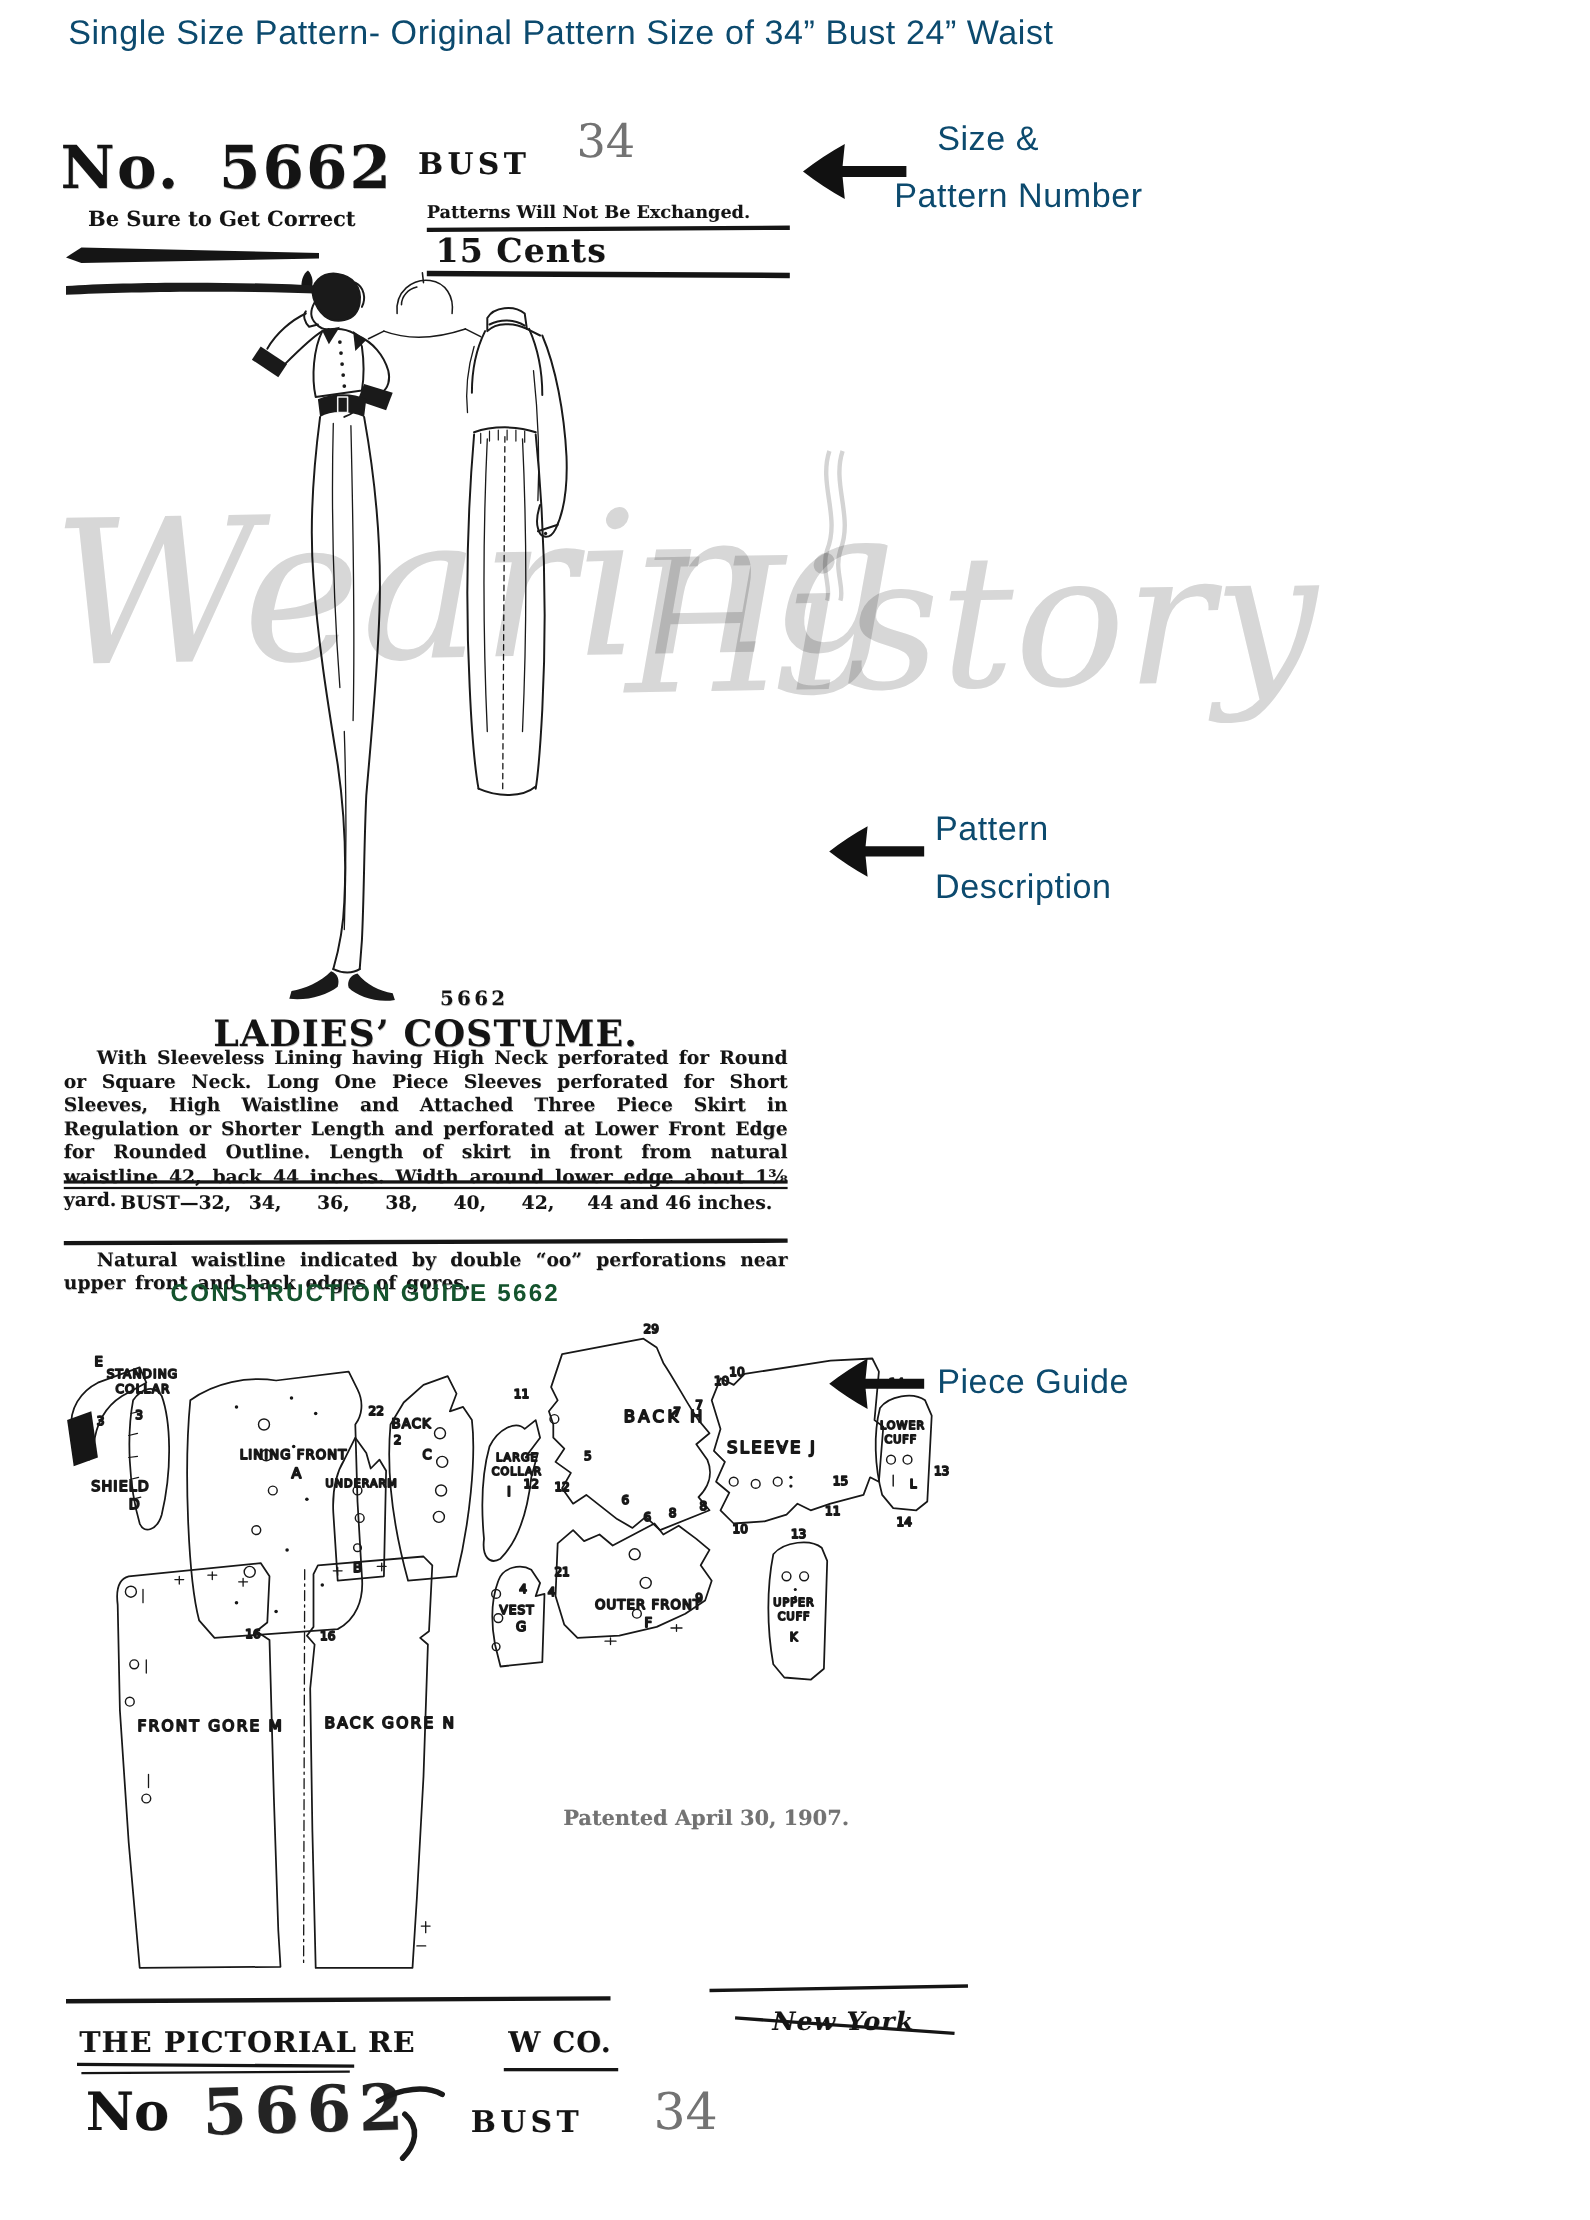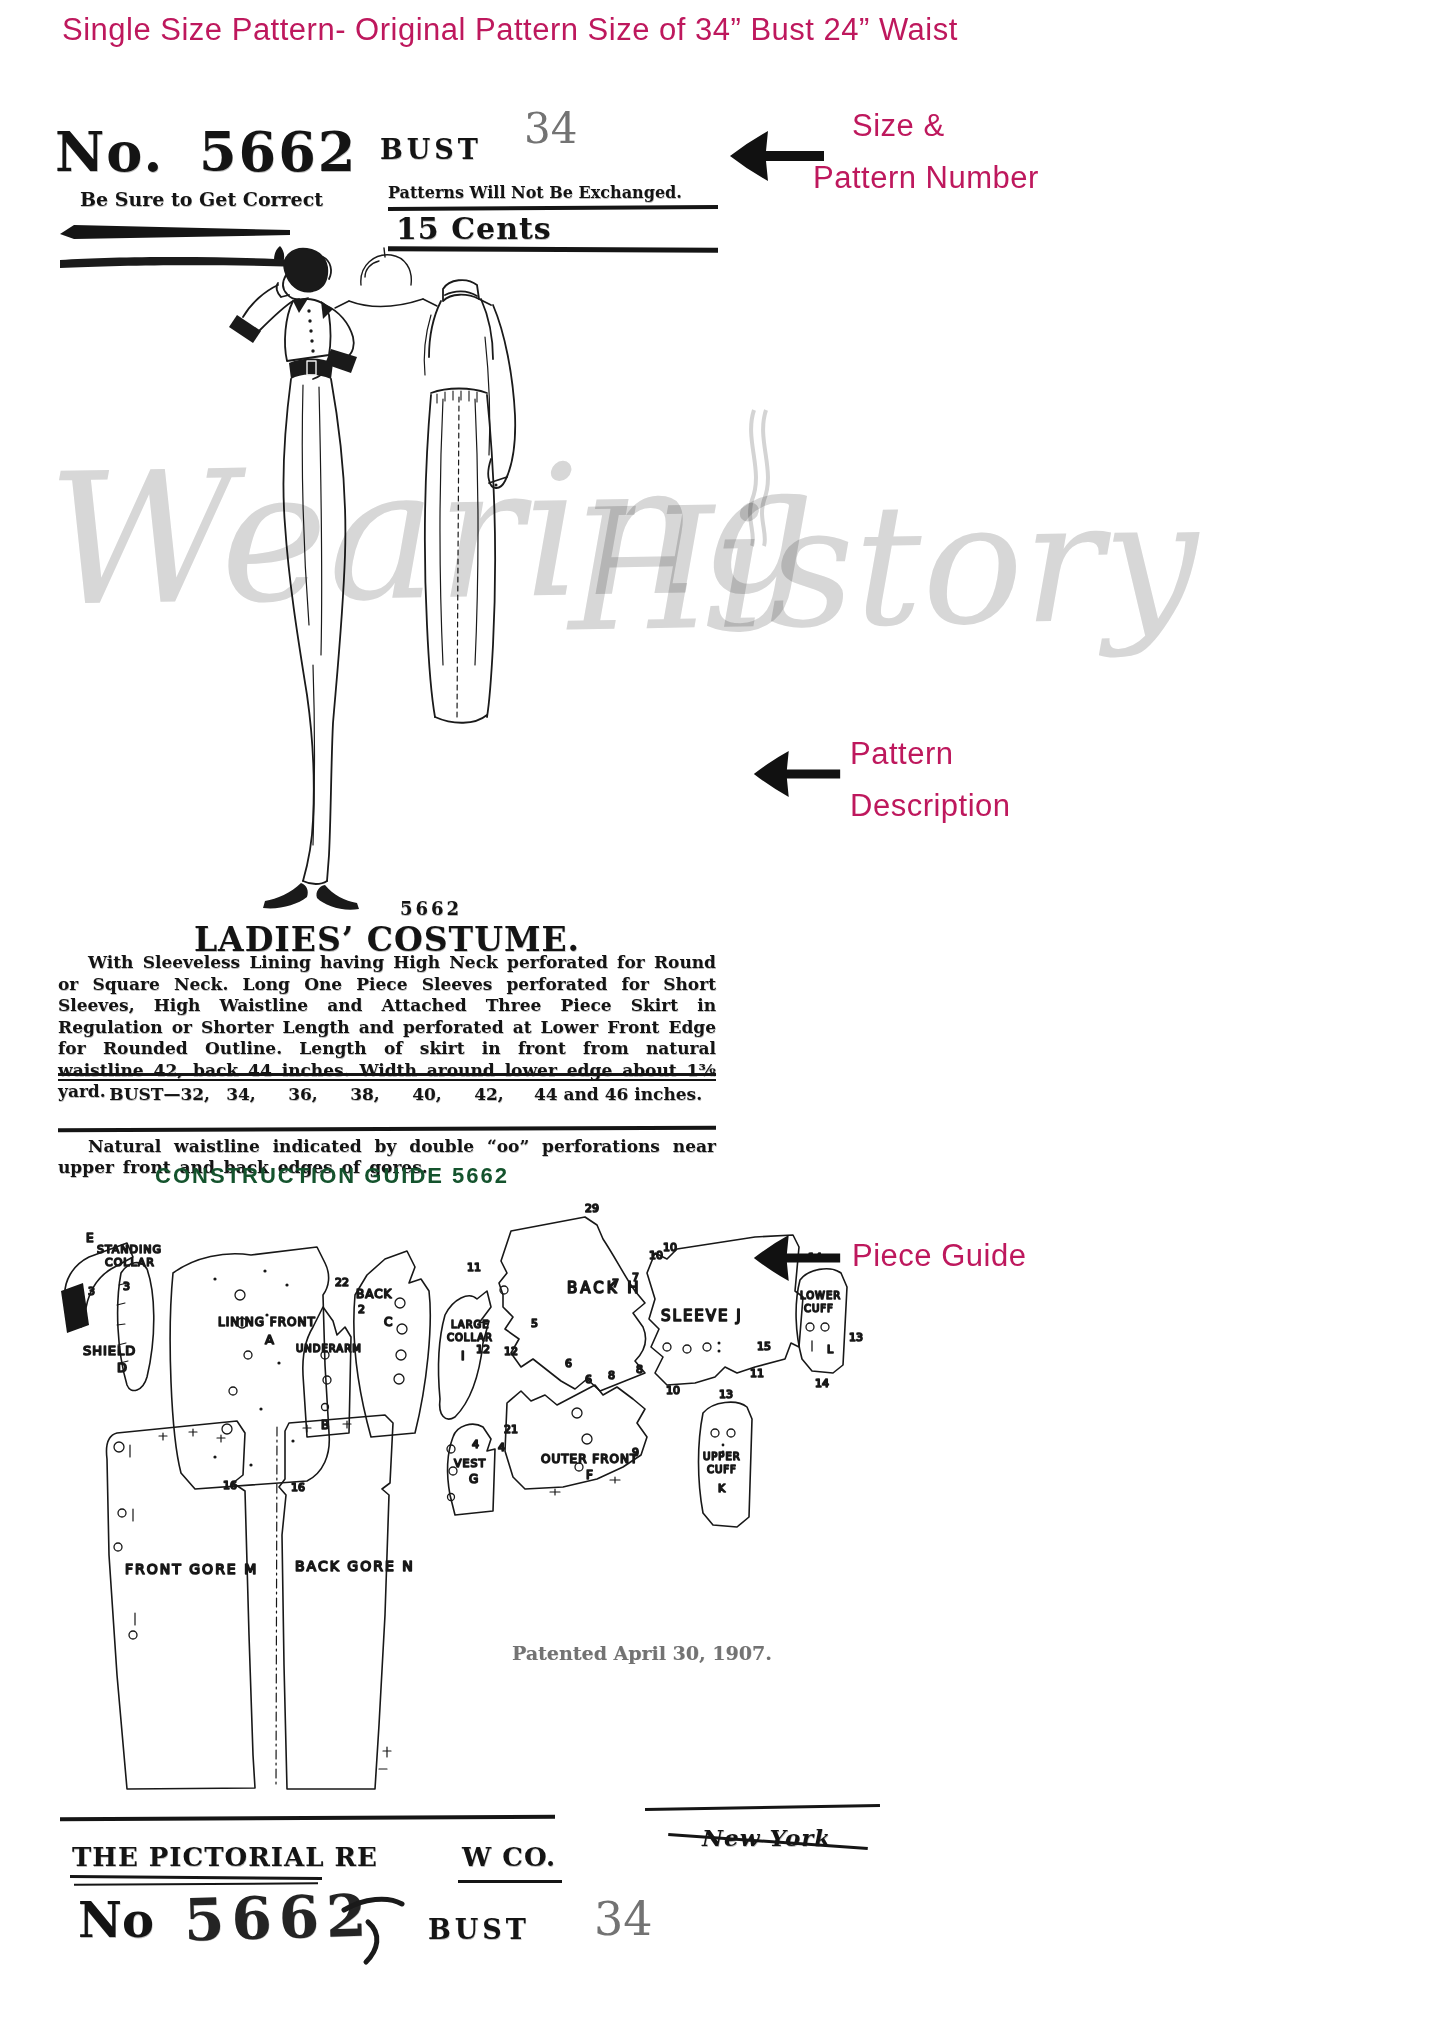--- a/index.html
+++ b/index.html
@@ -1,19 +1,19 @@
 <!DOCTYPE html>
 <html><head>
 <meta charset="utf-8">
 <style>
   html,body{margin:0;padding:0;background:#ffffff;}
   #stage{position:relative;width:1445px;height:2018px;background:#ffffff;overflow:hidden;
          font-family:"Liberation Sans",sans-serif;color:#161616;}
   .abs{position:absolute;}
-  .thin{font-family:"Liberation Sans",sans-serif;font-weight:400;color:#be185d;letter-spacing:.5px;}
+  .thin{font-family:"Liberation Sans",sans-serif;font-weight:400;color:#0c4a6e;letter-spacing:.5px;}
   .ser{font-family:"DejaVu Serif","Liberation Serif",serif;font-weight:700;color:#141414;
        text-shadow:.5px .5px 0 rgba(20,20,20,.28);}
   .sernb{font-family:"DejaVu Serif","Liberation Serif",serif;font-weight:400;color:#737373;}
   .just{text-align:justify;}
   .rule{background:#151515;}
   .sizes{border-collapse:collapse;table-layout:fixed;width:658px;}
   .sizes td{font-family:"DejaVu Serif","Liberation Serif",serif;font-weight:700;font-size:17px;
             color:#141414;text-align:center;padding:0;line-height:20px;text-shadow:.5px .5px 0 rgba(20,20,20,.28);}
   .sizes td:first-child{text-align:right;}
   .sizes td.last{text-align:center;}

